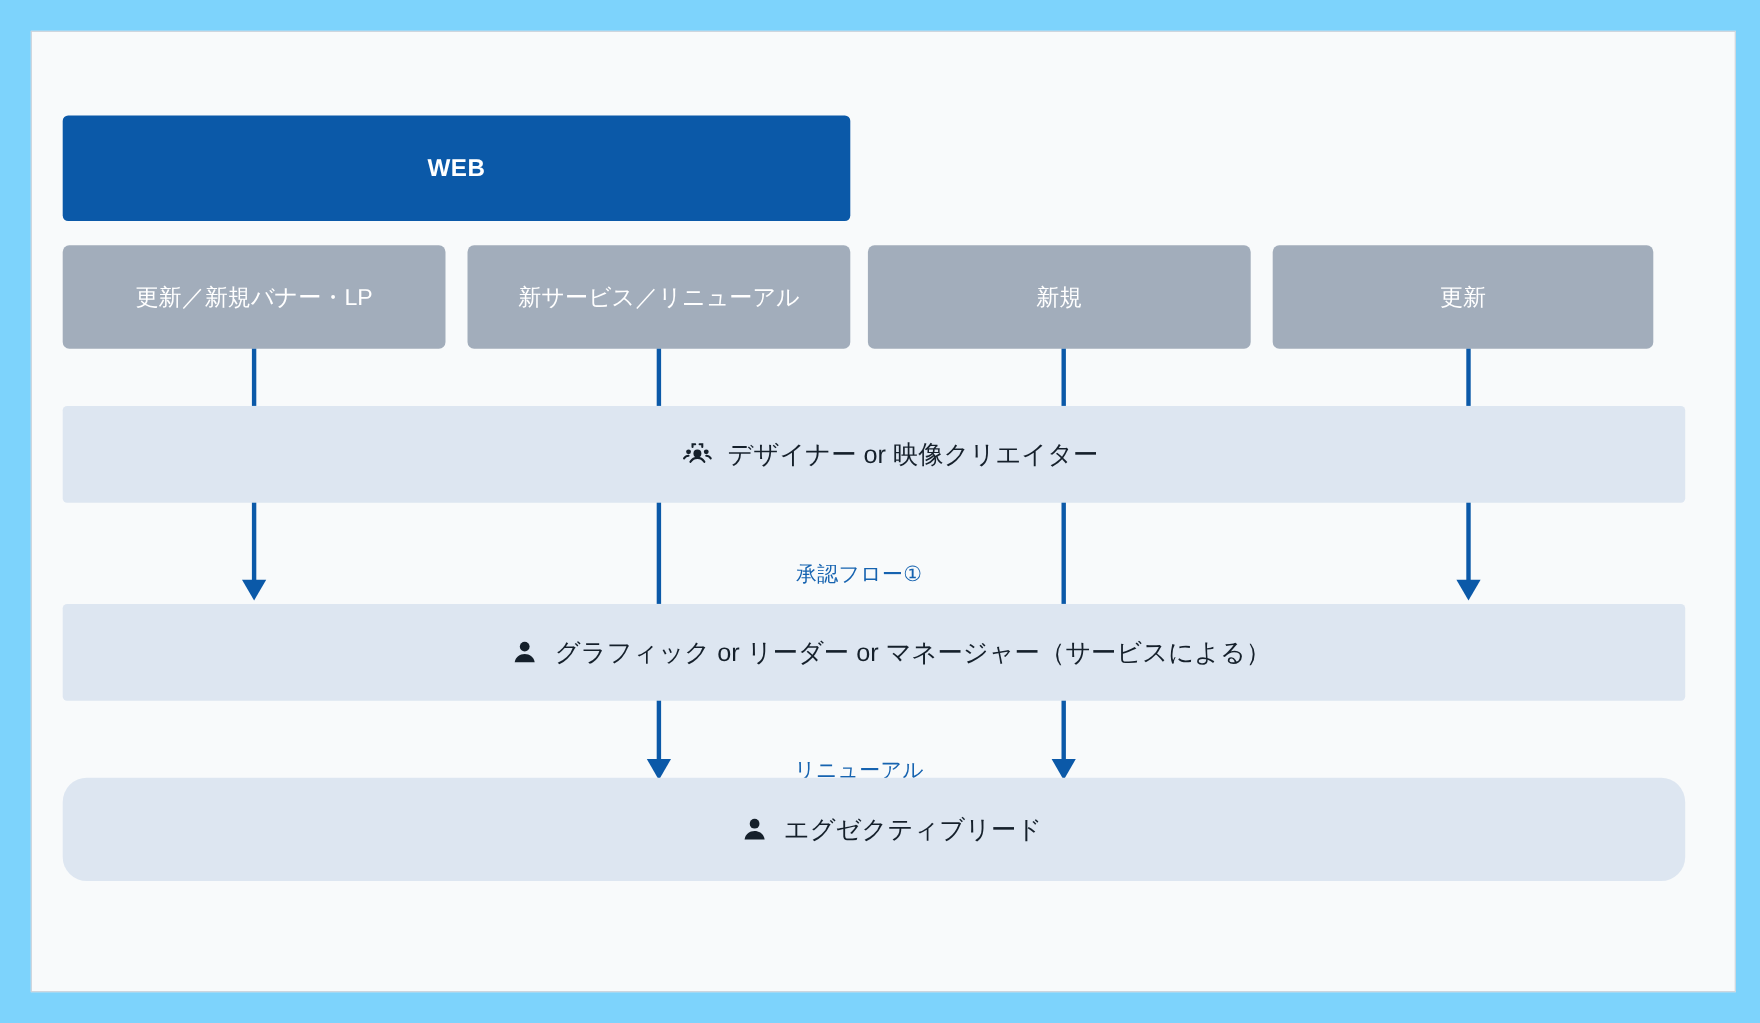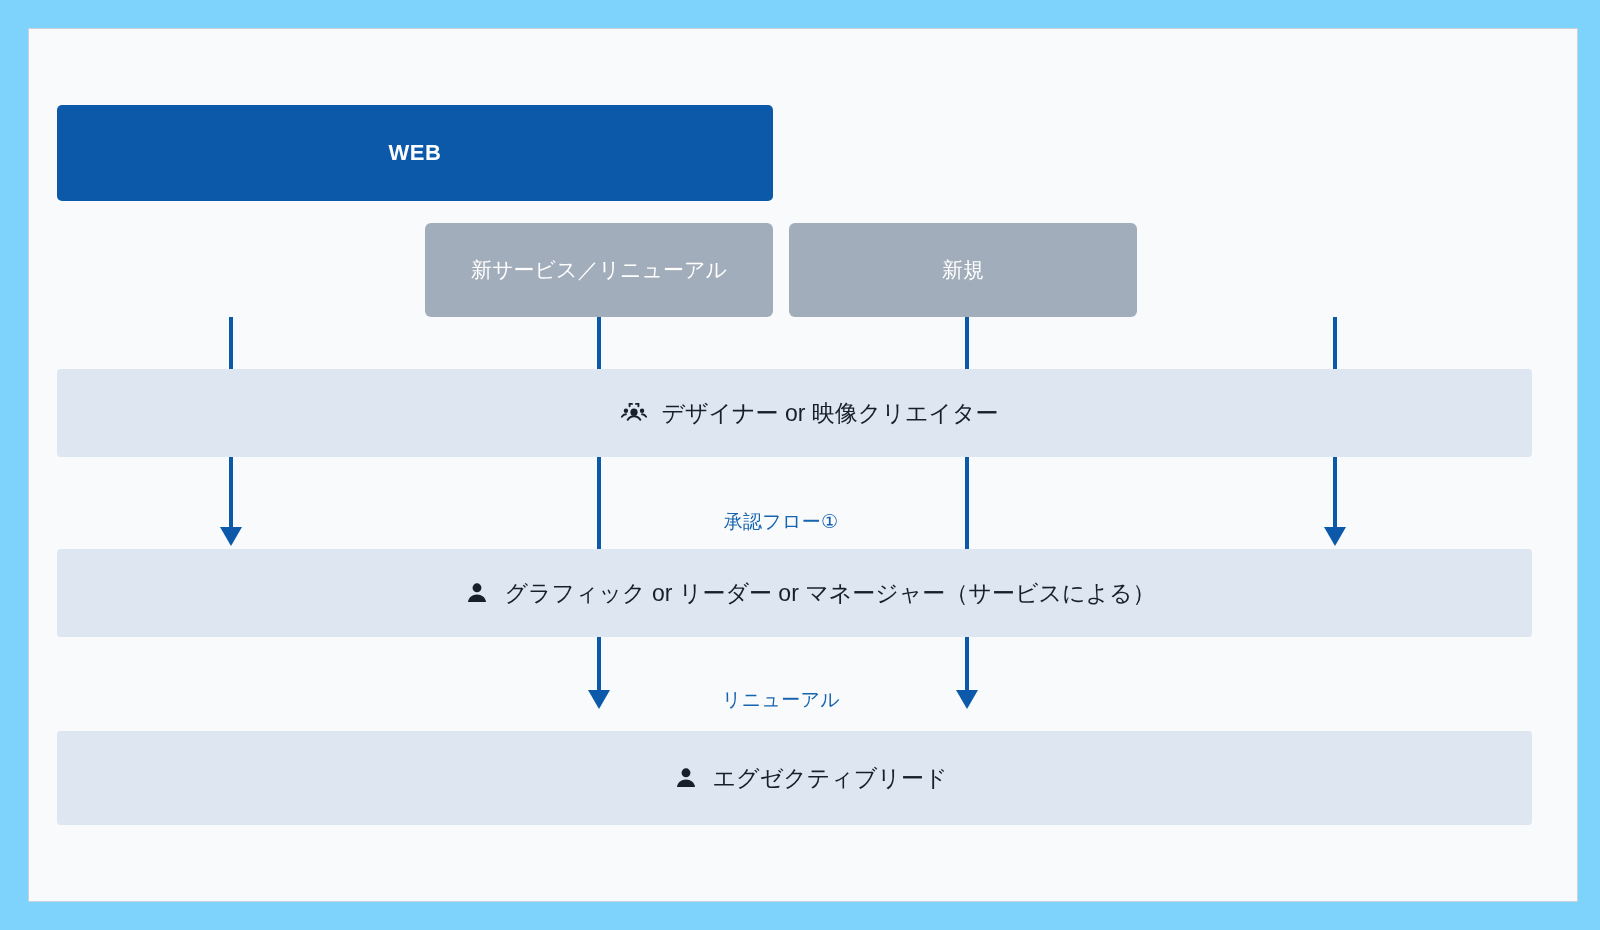--- a/index.html
+++ b/index.html
@@ -125,29 +125,35 @@
 
 <div class="screen">
   <div class="frame">
     <div class="canvas">
 
       <div class="cat-box" style="left:28px; top:76px; width:716px; height:96px;">
         <span>WEB</span>
       </div>
 
 
+      <div class="sub-box" style="left:28px; top:194px; width:348px; height:94px;">
+        <span>更新／新規バナー・LP</span>
+      </div>
 
       <div class="sub-box" style="left:760px; top:194px; width:348px; height:94px;">
         <span>新規</span>
       </div>
 
       <div class="sub-box" style="left:396px; top:194px; width:348px; height:94px;">
         <span>新サービス／リニューアル</span>
       </div>
 
+      <div class="sub-box" style="left:1128px; top:194px; width:346px; height:94px;">
+        <span>更新</span>
+      </div>
 
       <div class="conn" style="left:200px; top:288px; height:52px;"></div>
       <div class="conn" style="left:568px; top:288px; height:52px;"></div>
       <div class="conn" style="left:936px; top:288px; height:52px;"></div>
       <div class="conn" style="left:1304px; top:288px; height:52px;"></div>
 
       <div class="role-row" style="left:28px; top:340px; width:1446px; height:88px;">
         <div class="role-inner">
           <span class="role-icon">
             <svg viewBox="0 0 24 24" width="28" height="28" aria-hidden="true">
@@ -189,21 +195,21 @@
       </div>
 
       <div class="conn" style="left:568px; top:608px; height:55px;"></div>
       <div class="arrowhead" style="left:559px; top:661px;"></div>
 
       <div class="conn" style="left:936px; top:608px; height:55px;"></div>
       <div class="arrowhead" style="left:927px; top:661px;"></div>
 
       <div class="flow-label" style="left:752px; top:634px;">リニューアル</div>
 
-      <div class="role-row" style="left:28px; top:702px; width:1446px; height:94px;">
+      <div class="role-row" style="left:28px; top:678px; width:1446px; height:94px;border-radius:22px;">
         <div class="role-inner">
           <span class="role-icon">
             <svg viewBox="0 0 24 24" width="26" height="26" aria-hidden="true">
               <circle cx="12" cy="7.2" r="4.1" fill="#15202b"></circle>
               <path d="M3.6 20.4c0.6-4.4 4.2-7 8.4-7s7.8 2.6 8.4 7z" fill="#15202b"></path>
             </svg>
           </span>
           <span>エグゼクティブリード</span>
         </div>
       </div>

